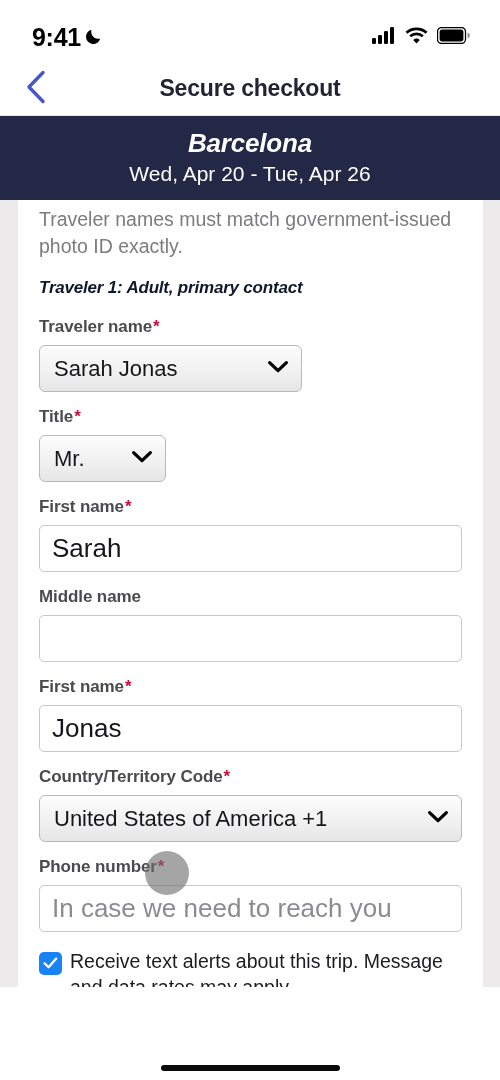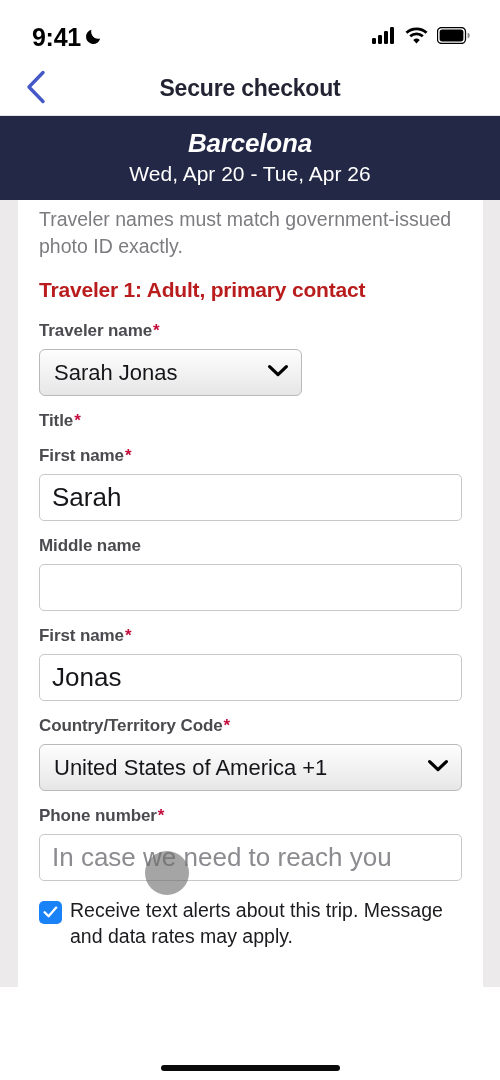--- a/index.html
+++ b/index.html
@@ -122,25 +122,26 @@
   }
 
   .helper-text {
     font-size: 19.5px;
     line-height: 1.36;
     color: #7c7c80;
     margin-bottom: 19px;
   }
 
   .section-heading {
-    font-size: 21px;
-    font-weight: bold;
-    color: #b91c1c;
+    font-size: 17px;
+    font-weight: bold;
+    color: #0f172a;
     letter-spacing: -0.2px;
     margin-bottom: 19px;
+    font-style: italic;
   }
 
   .field { margin-bottom: 15px; }
 
   .field-label {
     font-size: 17px;
     font-weight: bold;
     color: #4a4a4f;
     margin-bottom: 8px;
     letter-spacing: -0.1px;
@@ -330,20 +331,28 @@
                 <path d="M2.6 2.6L11 10.6l8.4-8" fill="none" stroke="#000" stroke-width="3.2" stroke-linecap="round" stroke-linejoin="round"></path>
               </svg>
             </span>
           </div>
         </div>
 
         <div class="field">
           <div class="field-label">
             <span>Title</span><span class="req">*</span>
           </div>
+          <div class="select-box w-title">
+            <span class="value">Mr.</span>
+            <span class="chev">
+              <svg width="22" height="14" viewBox="0 0 22 14">
+                <path d="M2.6 2.6L11 10.6l8.4-8" fill="none" stroke="#000" stroke-width="3.2" stroke-linecap="round" stroke-linejoin="round"></path>
+              </svg>
+            </span>
+          </div>
         </div>
 
         <div class="field">
           <div class="field-label">
             <span>First name</span><span class="req">*</span>
           </div>
           <input class="text-input" type="text" value="Sarah" style="">
         </div>
 
         <div class="field">

